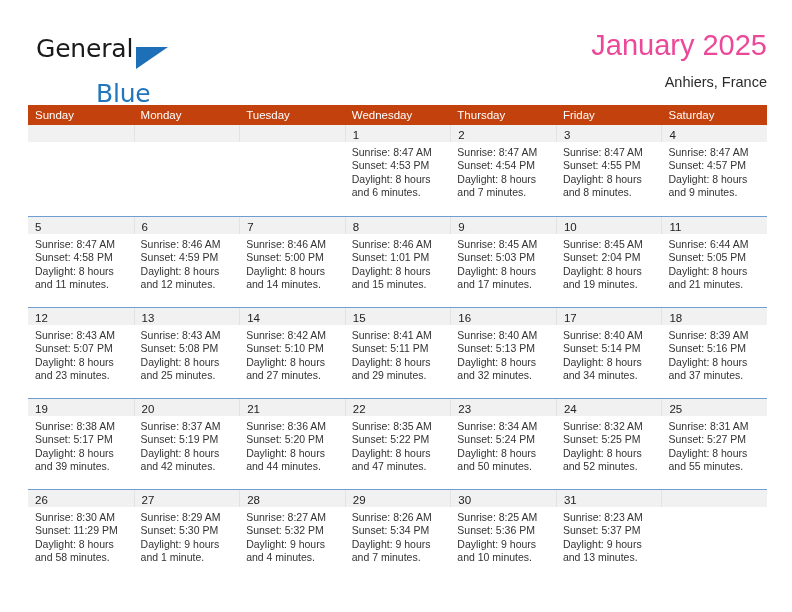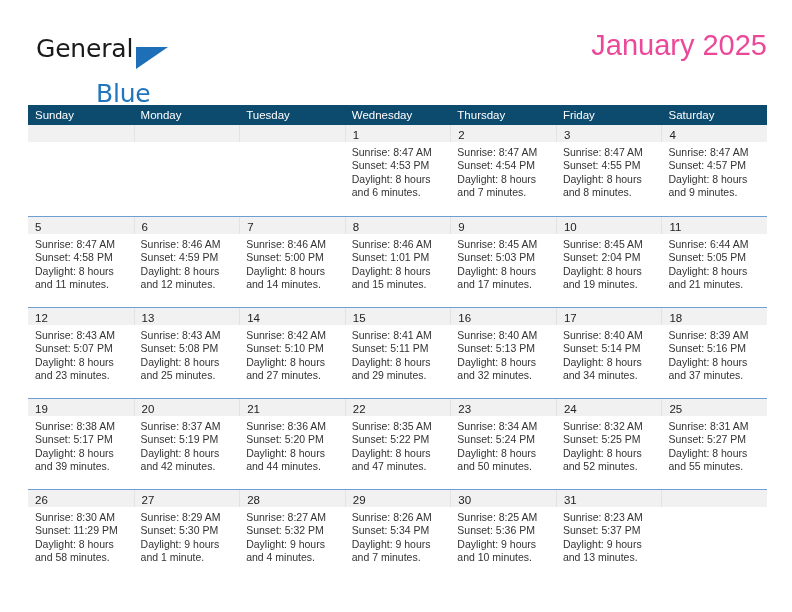--- a/index.html
+++ b/index.html
@@ -93,21 +93,21 @@
 
   
   .calendar {
     position: absolute;
     left: 28px;
     top: 105px;
     width: 739px;
   }
   .dow-row {
     display: flex;
-    background: #0c4a6e;
+    background: #c2410c;
     height: 20px;
   }
   .dow {
     flex: 1 1 0;
     color: #ffffff;
     font-size: 11.5px;
     line-height: 20px;
     padding-left: 7px;
     box-sizing: border-box;
     white-space: nowrap;
@@ -164,20 +164,21 @@
   <div class="header">
 
     <div class="brand">
       <span class="brand-general">General</span>
       <span class="brand-triangle"></span>
       <span class="brand-blue">Blue</span>
     </div>
 
     <div class="title-block">
       <div class="cal-title">January 2025</div>
+      <div class="cal-subtitle">Anhiers, France</div>
     </div>
 
   </div>
 
   <div class="calendar">
     <div class="dow-row">
       <div class="dow">Sunday</div>
       <div class="dow">Monday</div>
       <div class="dow">Tuesday</div>
       <div class="dow">Wednesday</div>

